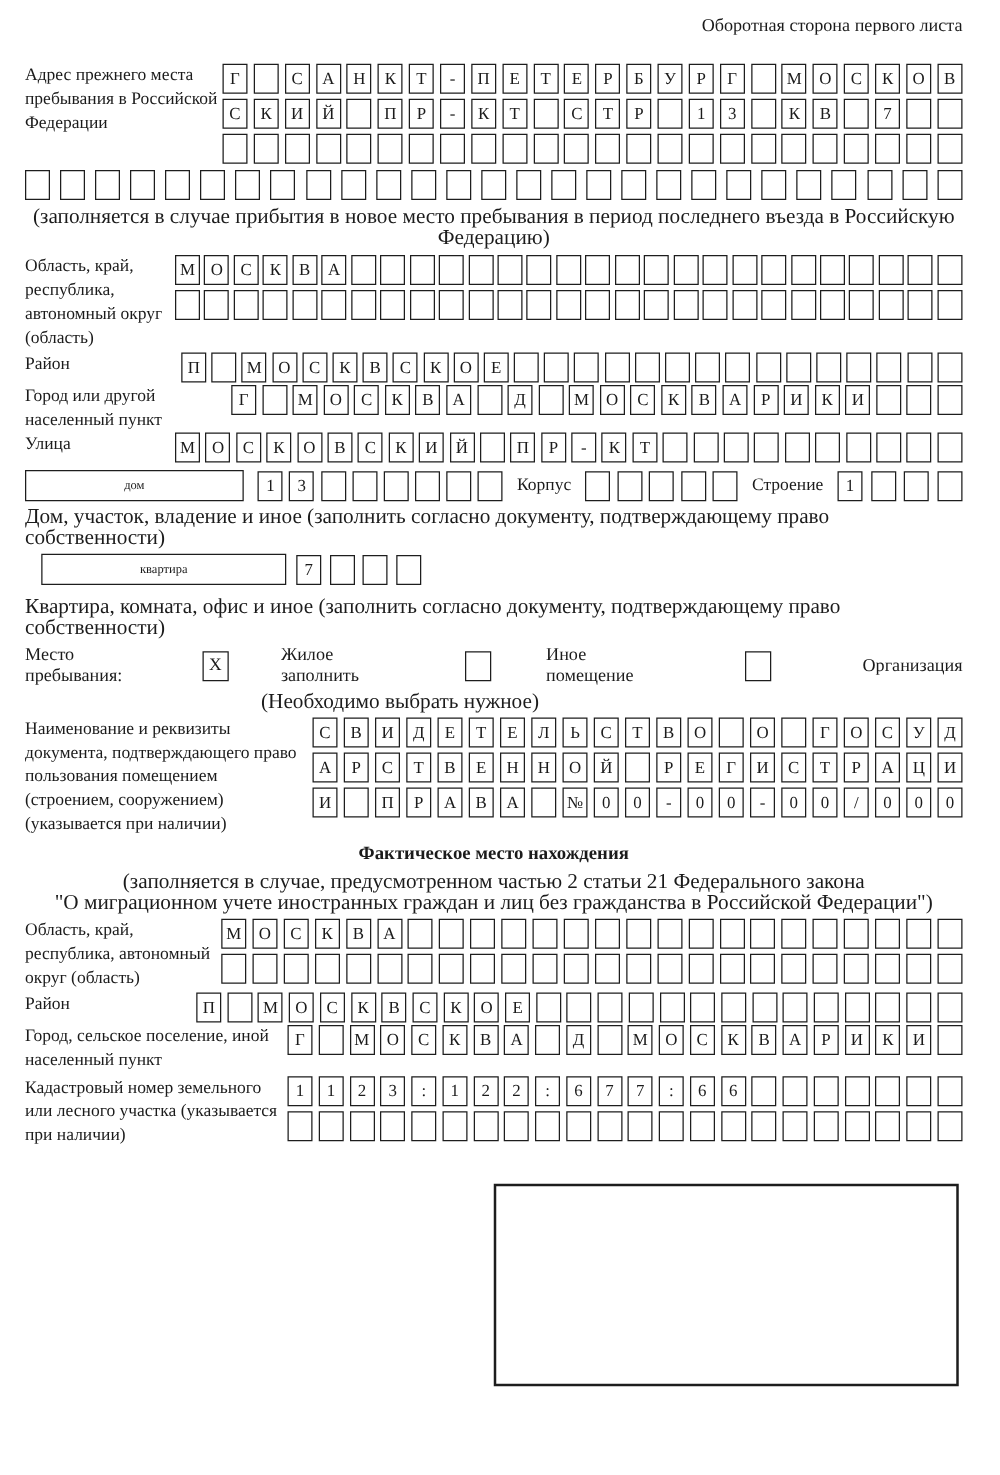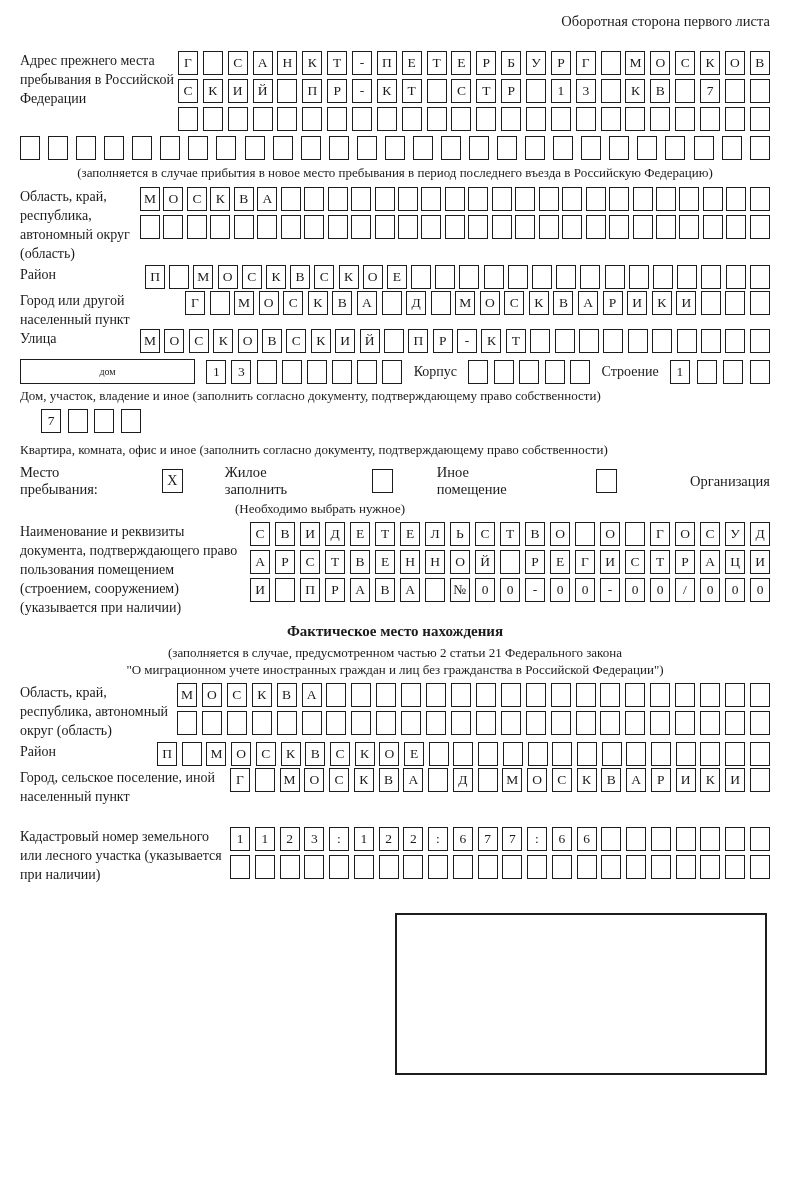--- a/index.html
+++ b/index.html
@@ -1,20 +1,20 @@
 <!DOCTYPE html>
 <html><head>
 <meta charset="utf-8">
 <style>
   html,body{margin:0;padding:0;background:#fff;}
   body{width:800px;height:1180px;overflow:hidden;color:#1b1b1b;
        font-family:"Liberation Serif","DejaVu Serif",serif;font-size:14px;}
   .page{padding:12px 30px 0 20px;width:750px;}
   .doc-title{text-align:right;font-size:14.5px;line-height:19px;}
-  .note{font-size:13px;line-height:17px;}
+  .note{font-size:17px;line-height:17px;}
   .center{text-align:center;}
   .sect{font-weight:bold;text-align:center;font-size:15px;line-height:19px;}
   .fieldrow{display:flex;justify-content:space-between;align-items:flex-start;}
   .flabel{font-size:14px;line-height:19px;flex:none;}
   .fboxes{flex:none;}
   .boxes{display:flex;justify-content:space-between;}
   .boxes + .boxes{margin-top:4px;}
   .cell{box-sizing:border-box;flex:none;width:20px;height:24px;border:1.6px solid #1d1d1d;
         display:inline-flex;align-items:center;justify-content:center;
         font-size:13.5px;line-height:1;}
@@ -338,20 +338,21 @@
     <div class="boxes" style="width:100px">
         <span class="cell">1</span>
         <span class="cell"></span>
         <span class="cell"></span>
         <span class="cell"></span>
       </div>
   </div>
   <div class="note" style="margin-top:3px">Дом, участок, владение и иное (заполнить согласно документу, подтверждающему право собственности)</div>
 
   <div style="display:flex;align-items:center;margin-top:5px;margin-left:13px">
+    <div class="wbox" style="width:196px">квартира</div>
     <div class="boxes" style="width:100px;margin-left:8px">
         <span class="cell">7</span>
         <span class="cell"></span>
         <span class="cell"></span>
         <span class="cell"></span>
       </div>
   </div>
   <div class="note" style="margin-top:8px">Квартира, комната, офис и иное (заполнить согласно документу, подтверждающему право собственности)</div>
 
   <div class="stay-row" style="margin-top:6px">
@@ -558,21 +559,21 @@
           <span class="cell">А</span>
           <span class="cell">Р</span>
           <span class="cell">И</span>
           <span class="cell">К</span>
           <span class="cell">И</span>
           <span class="cell"></span>
         </div>
     </div>
   </div>
 
-  <div class="fieldrow" style="margin-top:21px;height:62px">
+  <div class="fieldrow" style="margin-top:3px;height:62px">
     <div class="flabel" style="width:208px">Кадастровый номер земельного или лесного участка (указывается при наличии)</div>
     <div class="fboxes" style="width:540px">
       <div class="boxes">
           <span class="cell">1</span>
           <span class="cell">1</span>
           <span class="cell">2</span>
           <span class="cell">3</span>
           <span class="cell">:</span>
           <span class="cell">1</span>
           <span class="cell">2</span>

